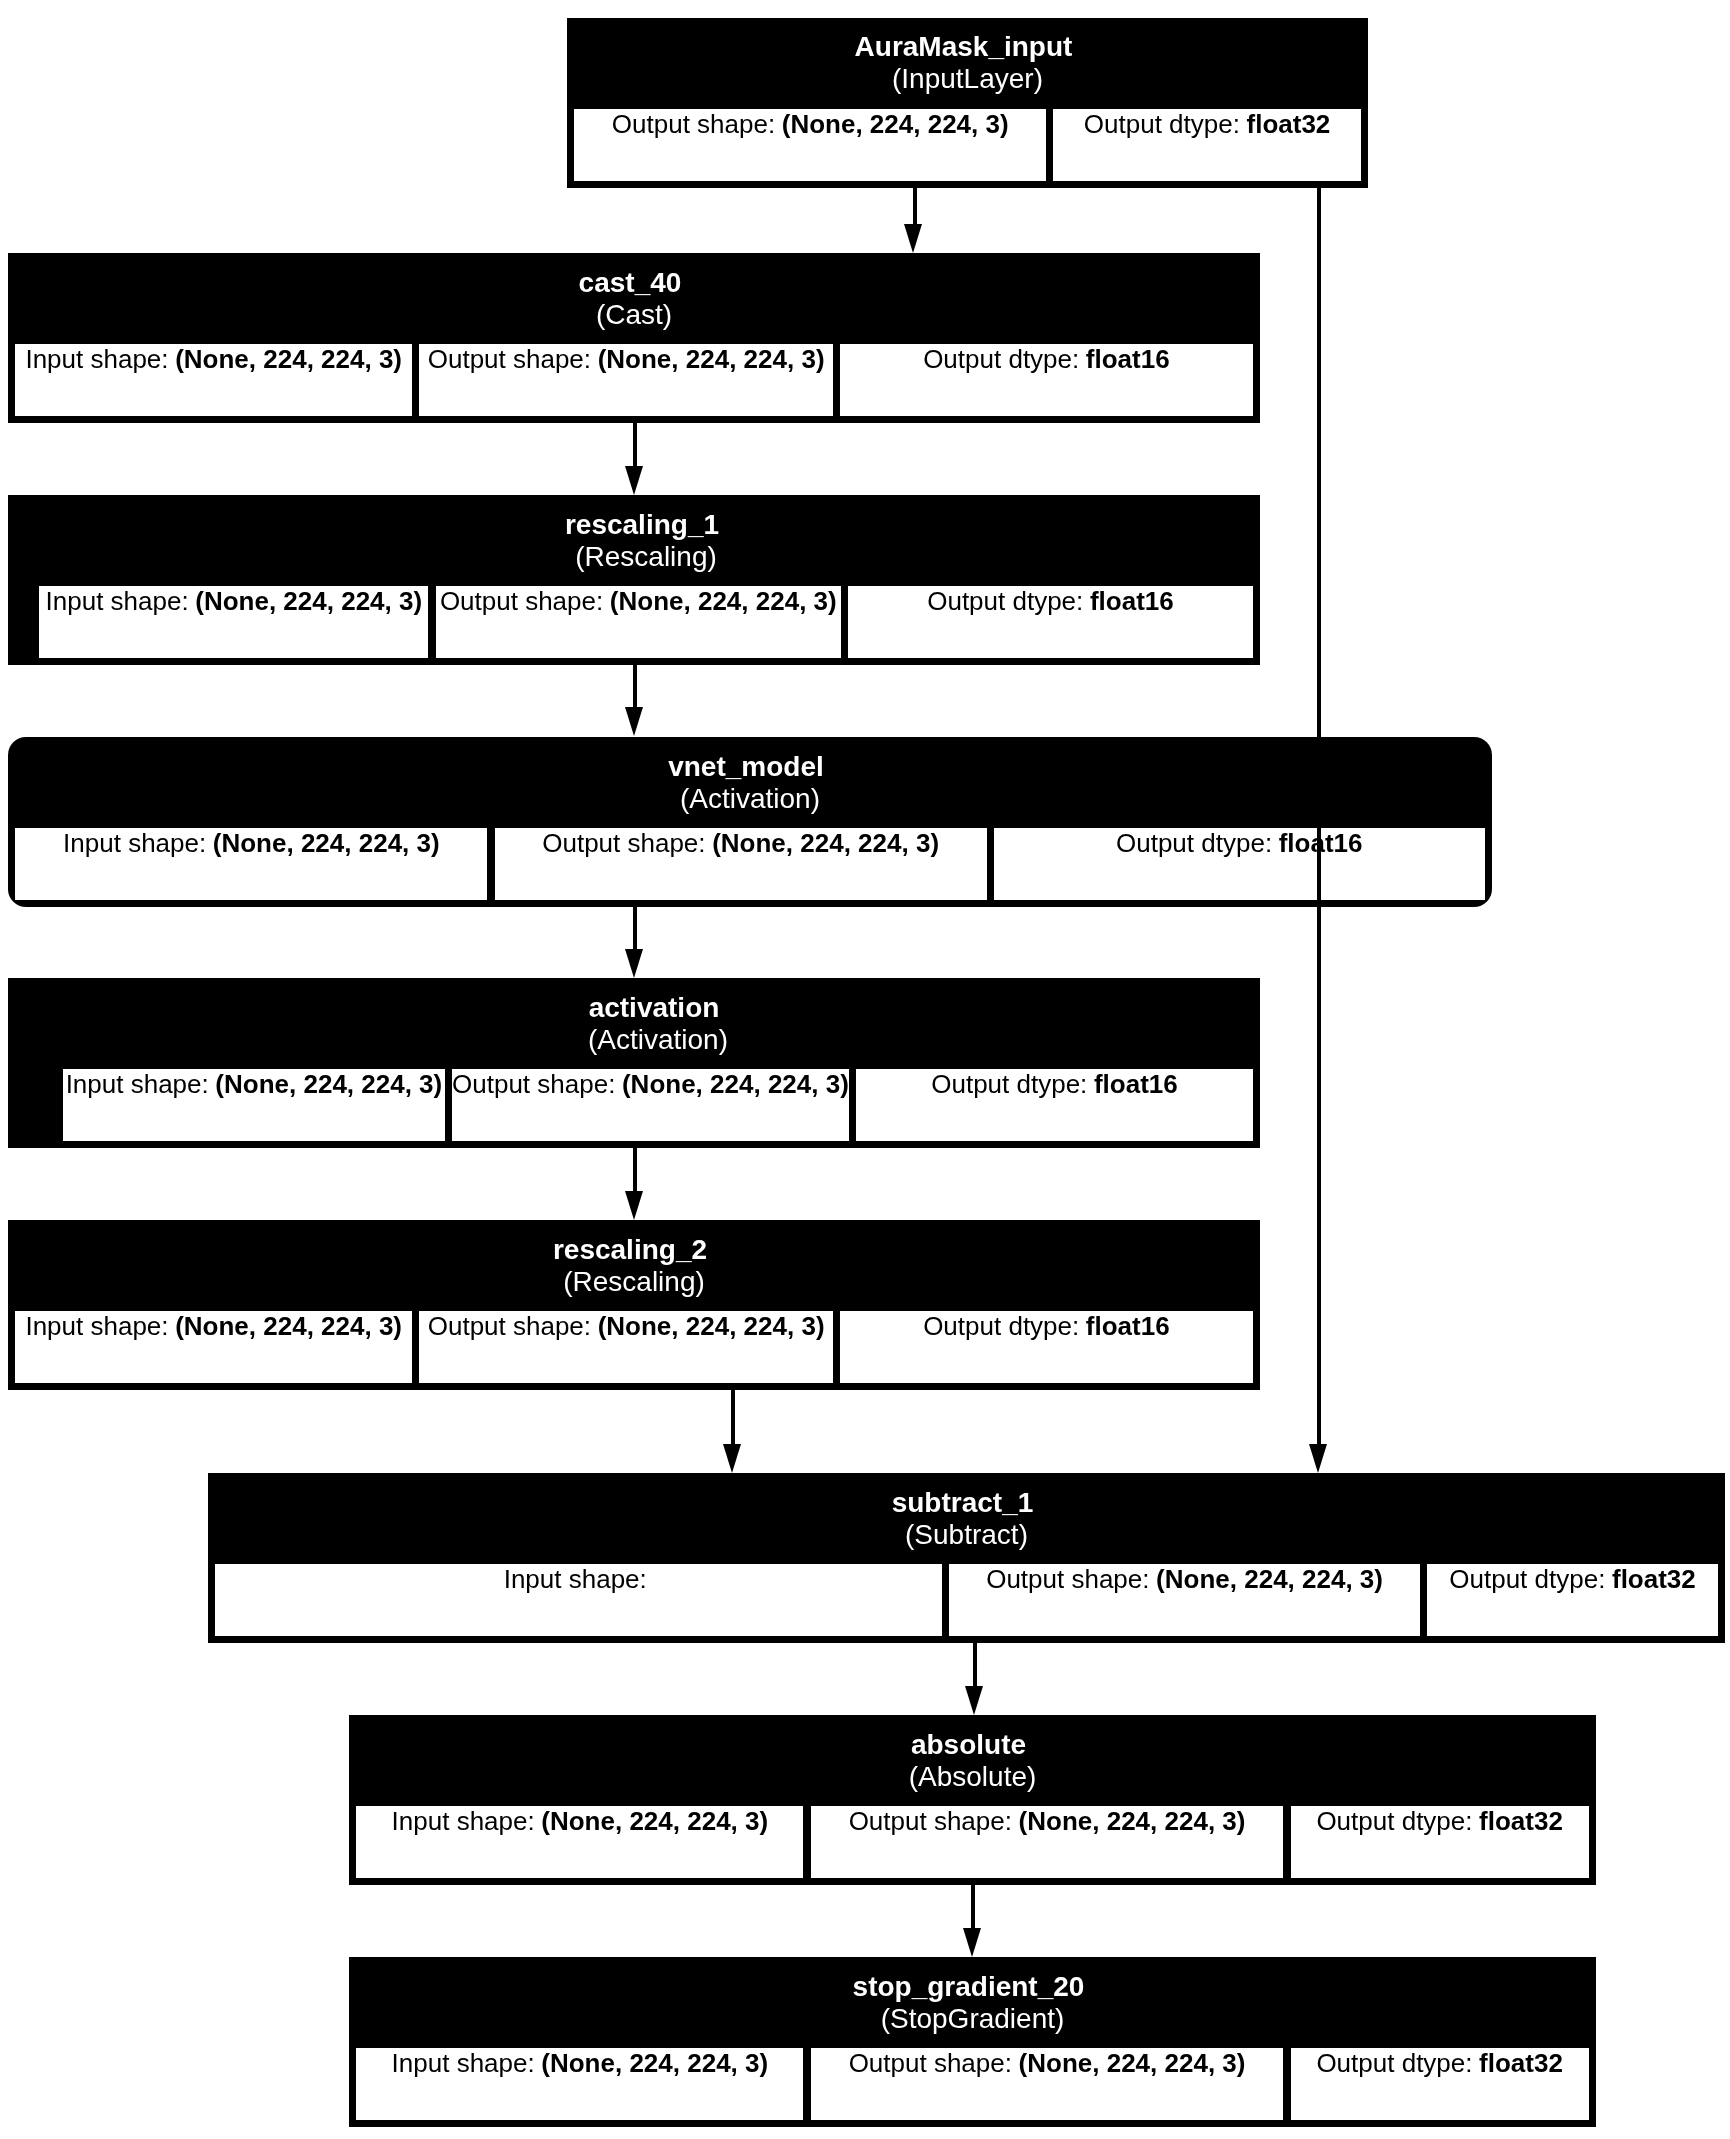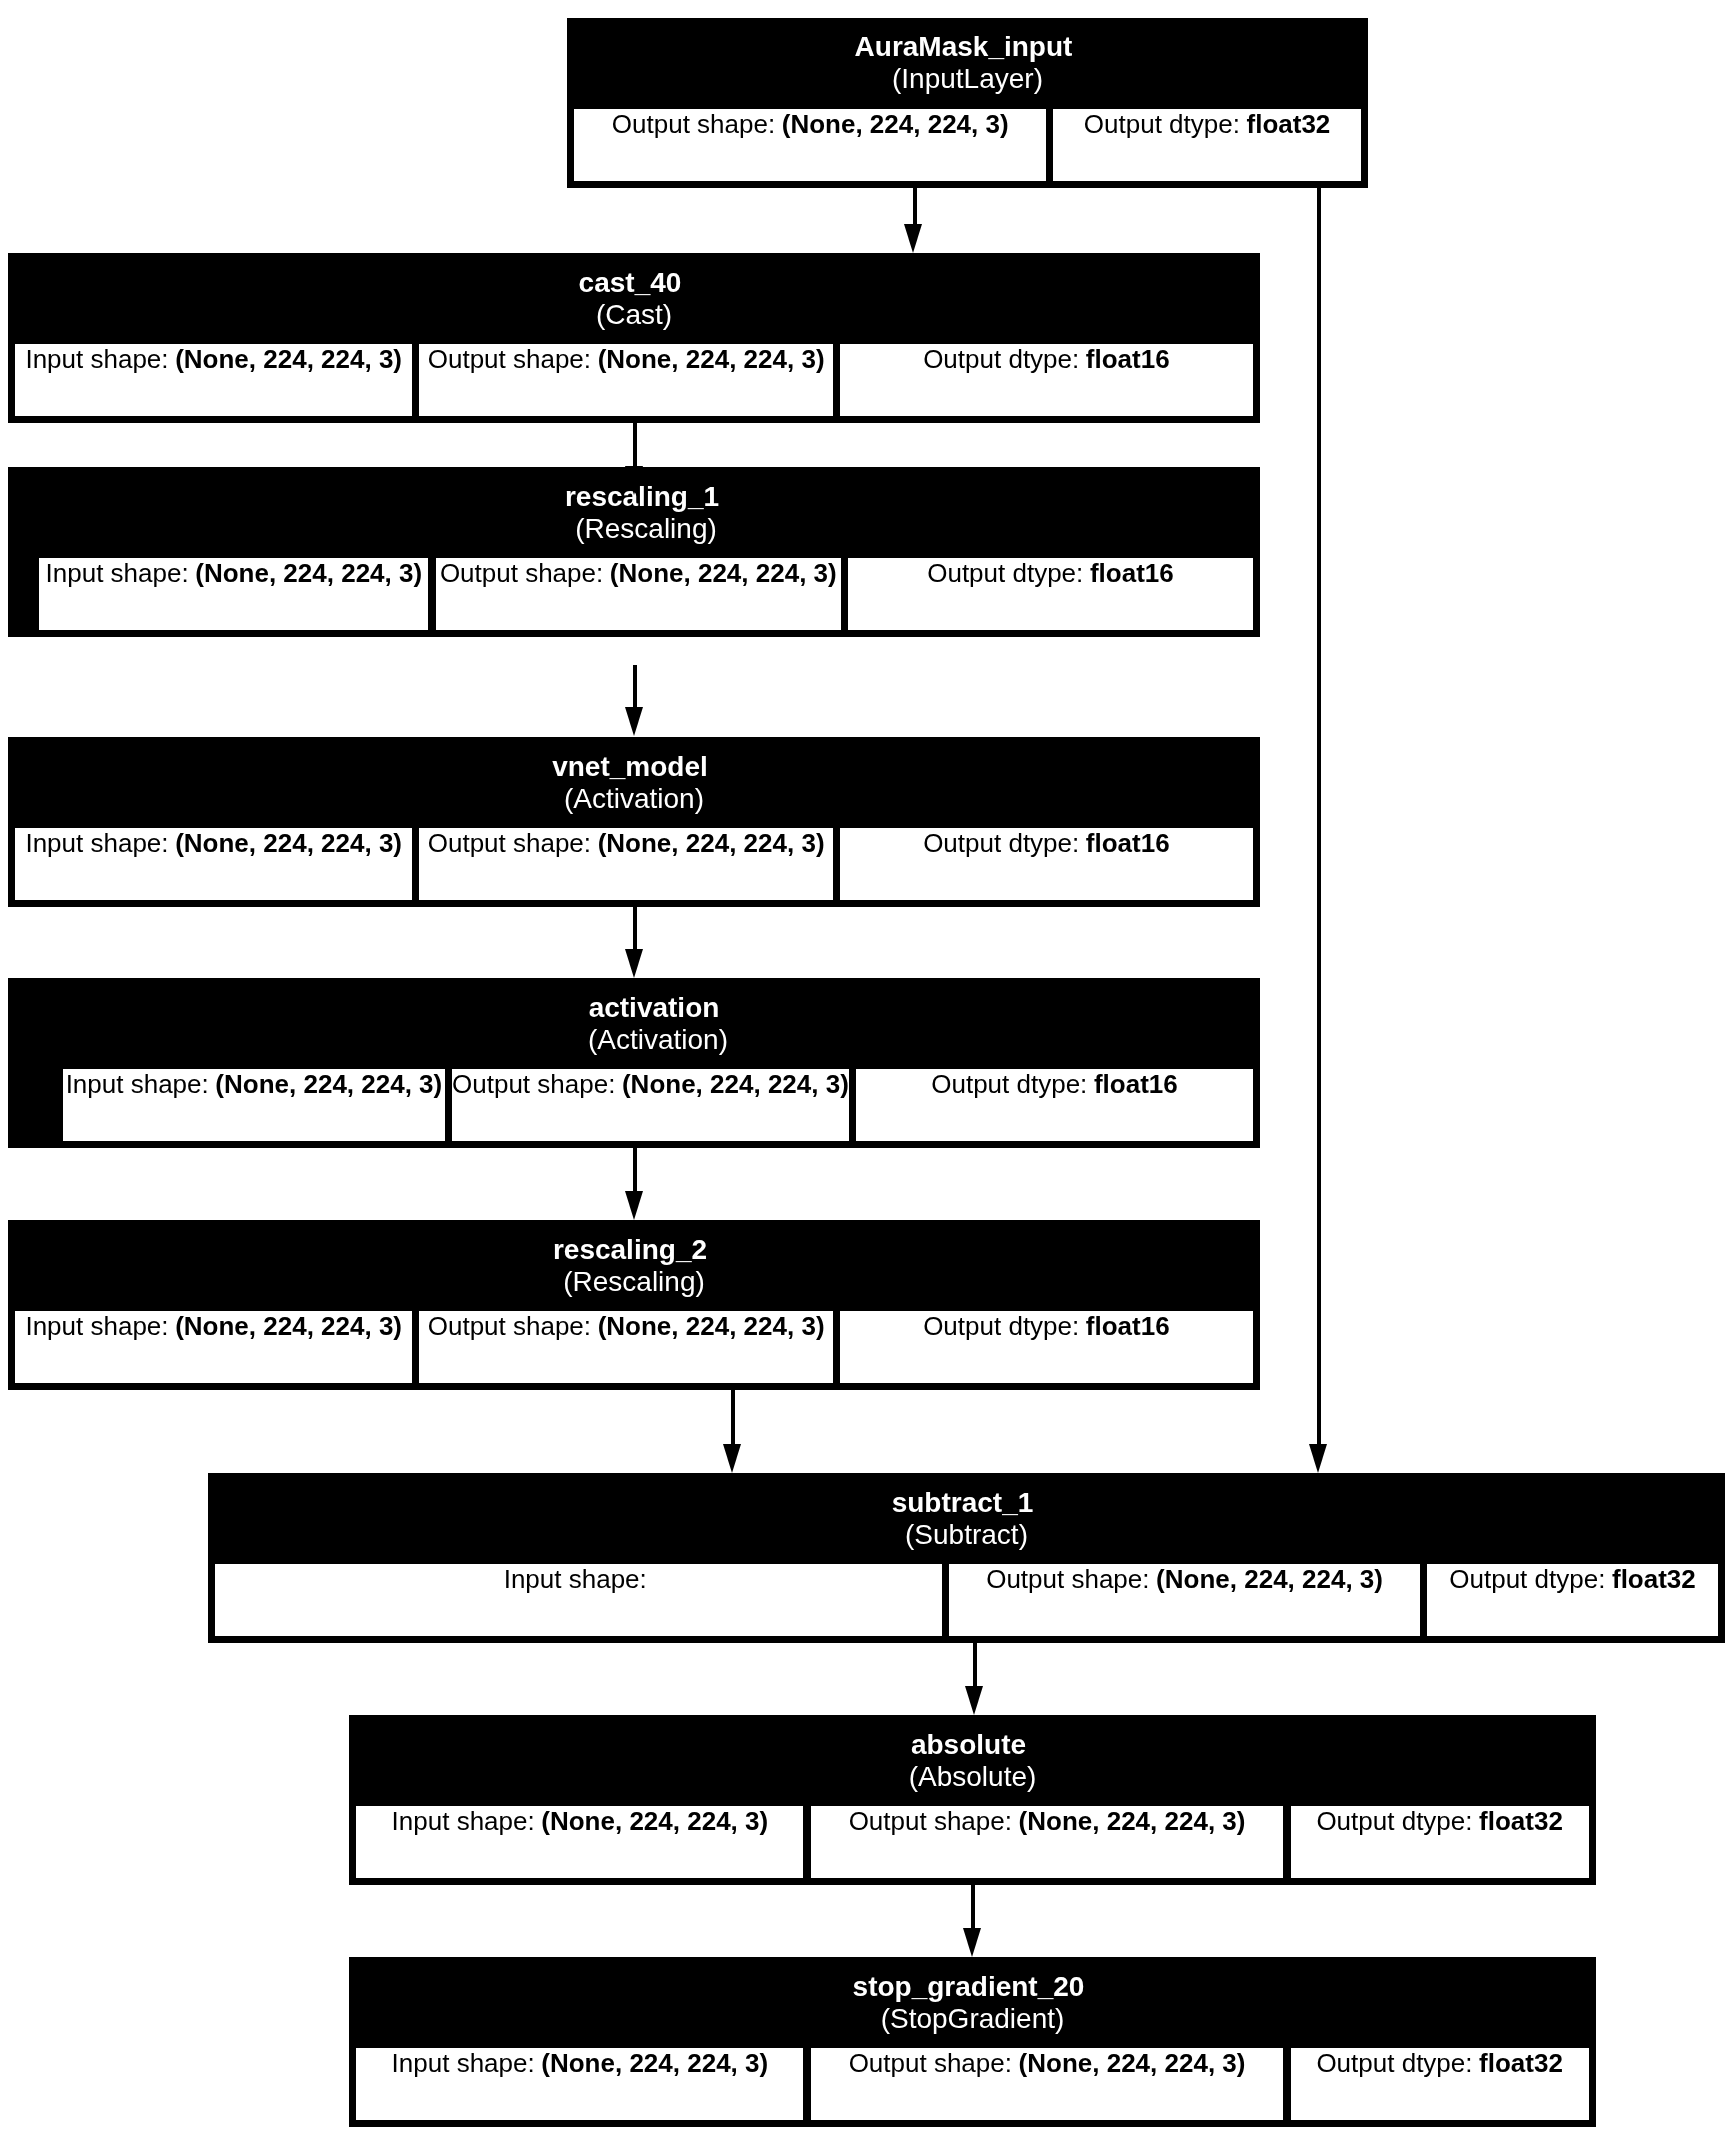--- a/index.html
+++ b/index.html
@@ -99,42 +99,42 @@
         <span class="cl">Output shape:</span>
         <span class="cv">(None, 224, 224, 3)</span>
       </div>
       <div class="cell" style="flex-grow:577;">
         <span class="cl">Output dtype:</span>
         <span class="cv">float16</span>
       </div>
     </div>
   </div>
 
-  <div class="node" style="left:8px; top:467px; width:1252px;padding-left:24px;">
+  <div class="node" style="left:8px; top:495px; width:1252px;padding-left:24px;">
     <div class="node-title">
       <span class="tn">rescaling_1</span>
       <span class="tt">(Rescaling)</span>
     </div>
     <div class="node-cells">
       <div class="cell" style="flex-grow:555;">
         <span class="cl">Input shape:</span>
         <span class="cv">(None, 224, 224, 3)</span>
       </div>
       <div class="cell" style="flex-grow:578;">
         <span class="cl">Output shape:</span>
         <span class="cv">(None, 224, 224, 3)</span>
       </div>
       <div class="cell" style="flex-grow:577;">
         <span class="cl">Output dtype:</span>
         <span class="cv">float16</span>
       </div>
     </div>
   </div>
 
-  <div class="node" style="left:8px; top:737px; width:1252px;">
+  <div class="node" style="left:8px; top:737px; width:1484px;border-radius:18px;">
     <div class="node-title">
       <span class="tn">vnet_model</span>
       <span class="tt">(Activation)</span>
     </div>
     <div class="node-cells">
       <div class="cell" style="flex-grow:555;">
         <span class="cl">Input shape:</span>
         <span class="cv">(None, 224, 224, 3)</span>
       </div>
       <div class="cell" style="flex-grow:578;">

